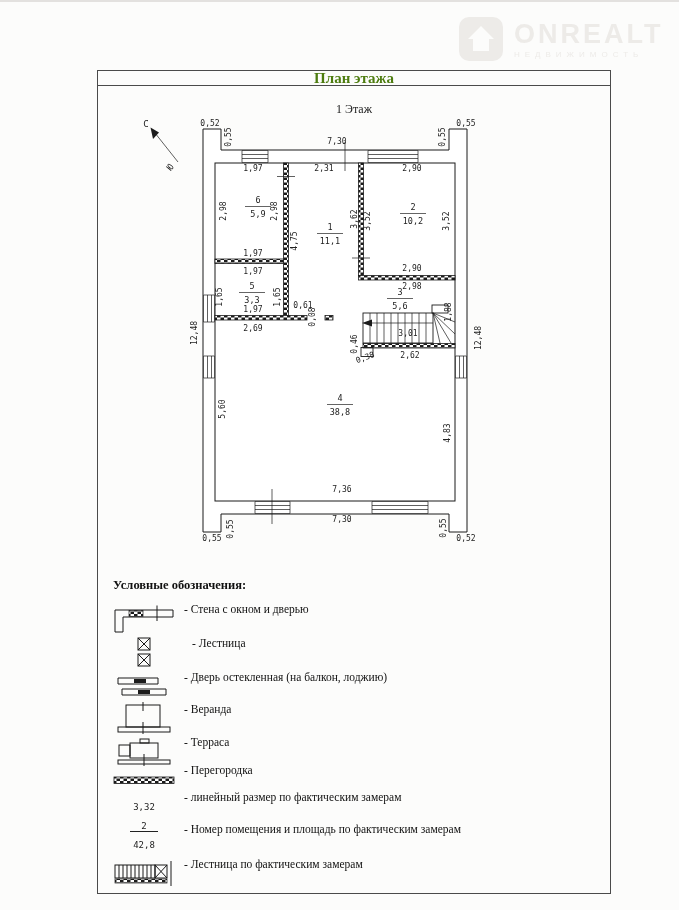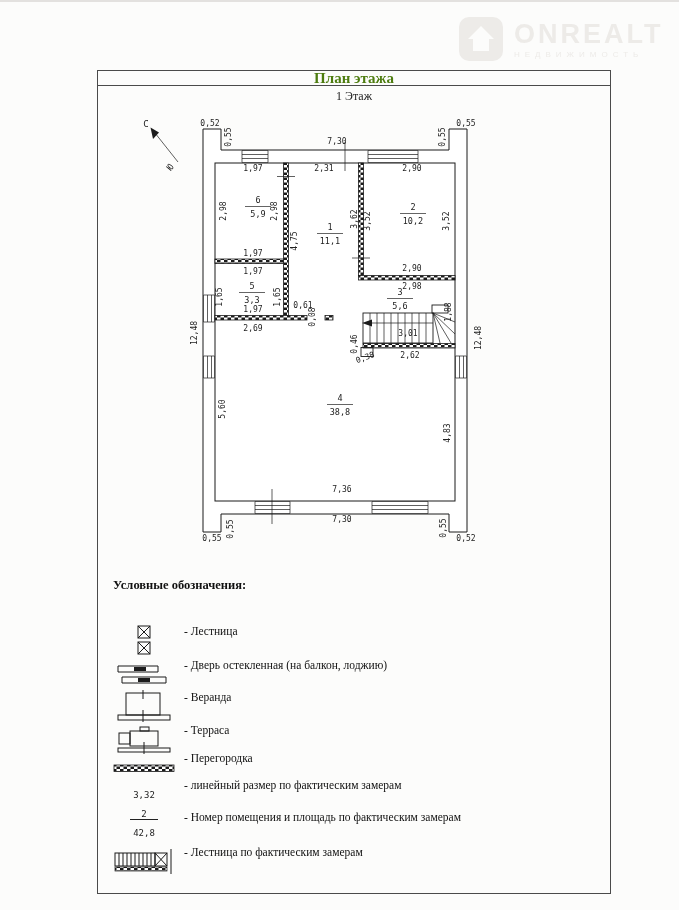--- a/index.html
+++ b/index.html
@@ -10,35 +10,35 @@
   .top-edge{position:absolute;left:0;top:0;width:679px;height:2px;background:#e3e1df;}
   
   .watermark{position:absolute;left:458px;top:16px;display:flex;align-items:center;gap:10px;color:#edebe8;}
   .wm-text{display:flex;flex-direction:column;}
   .wm-brand{font-family:"Liberation Sans",sans-serif;font-weight:bold;font-size:27px;letter-spacing:3px;line-height:28px;}
   .wm-tag{font-family:"Liberation Sans",sans-serif;font-size:8px;letter-spacing:5px;margin-top:2px;}
   
   .frame{position:absolute;left:97px;top:70px;width:512px;height:822px;border:1px solid #4a4a4a;background:transparent;}
   .title-row{height:14px;border-bottom:1px solid #4a4a4a;text-align:center;
     font-weight:bold;font-size:15px;line-height:14px;color:#4d7c0f;}
-  .subtitle{text-align:center;font-size:12px;margin-top:3px;color:#222;}
+  .subtitle{text-align:center;font-size:12px;margin-top:16px;color:#222;}
   
   #plan-svg{position:absolute;left:0;top:0;width:679px;height:910px;}
   #plan-svg .w{fill:#ffffff;stroke:#1b1b1b;stroke-width:1;}
   #plan-svg .ln{stroke:#1b1b1b;stroke-width:0.9;fill:none;}
   #plan-svg .th{stroke:#1b1b1b;stroke-width:0.7;fill:none;}
   #plan-svg .part{fill:url(#ph);stroke:#1b1b1b;stroke-width:0.8;}
   #plan-svg .wh{fill:#ffffff;stroke:none;}
   .dim{font-family:"DejaVu Sans Mono",monospace;font-size:8px;fill:#222;text-anchor:middle;}
   .room{font-family:"DejaVu Sans Mono",monospace;font-size:8.5px;fill:#222;text-anchor:middle;}
   .cmp{font-family:"DejaVu Sans Mono",monospace;font-size:9px;fill:#222;text-anchor:middle;}
   .roomline{stroke:#222;stroke-width:0.7;}
   
   .legend{position:absolute;left:104px;top:578px;width:492px;}
-  .legend-title{font-weight:bold;font-size:12.5px;color:#111;margin-left:9px;margin-bottom:19px;}
+  .legend-title{font-weight:bold;font-size:12.5px;color:#111;margin-left:9px;margin-bottom:1px;}
   .lrow{display:flex;align-items:center;}
   .licon{width:80px;display:flex;justify-content:center;align-items:center;flex:none;margin-top:20px;}
   .ltext{font-size:11.5px;color:#111;}
   .licon svg{display:block;}
   .licon .g{stroke:#1b1b1b;stroke-width:1;fill:none;}
   .sample-dim{font-family:"DejaVu Sans Mono",monospace;font-size:9px;color:#222;}
   .frac{display:flex;flex-direction:column;align-items:center;font-family:"DejaVu Sans Mono",monospace;font-size:9px;color:#222;}
   .frac .den{border-top:1px solid #222;padding:8px 3px;}
 </style>
 </head>
@@ -198,22 +198,32 @@
       <text x="400" y="309" class="room">5,6</text>
       <text x="340" y="401" class="room">4</text>
       <line x1="327" x2="353" y1="404.5" y2="404.5" class="roomline"></line>
       <text x="340" y="415" class="room">38,8</text>
     </g>
 </svg>
 
 <div class="legend">
   <div class="legend-title">Условные обозначения:</div>
 
-
-  <div class="lrow" style="height:37px;">
+  <div class="lrow" style="height:30px;">
+    <div class="licon">
+        <svg width="62" height="30" viewBox="0 0 62 30">
+      <path class="g" d="M2,6 H60 V13 H10 V28 H2 Z"></path>
+      <rect x="16" y="6.5" width="14" height="6" fill="url(#ph)" stroke="#1b1b1b" stroke-width="0.7"></rect>
+      <line class="g" x1="44" y1="1.5" x2="44" y2="17"></line>
+    </svg>
+      </div>
+    <div class="ltext">- Стена с окном и дверью</div>
+  </div>
+
+  <div class="lrow" style="height:37px;gap:8px;">
     <div class="licon">
         <svg width="18" height="33" viewBox="0 0 18 33">
       <rect class="g" x="3" y="2" width="12" height="12"></rect>
       <path class="g" d="M3,2 L15,14 M15,2 L3,14"></path>
       <rect class="g" x="3" y="18" width="12" height="12"></rect>
       <path class="g" d="M3,18 L15,30 M15,18 L3,30"></path>
     </svg>
       </div>
     <div class="ltext">- Лестница</div>
   </div>

